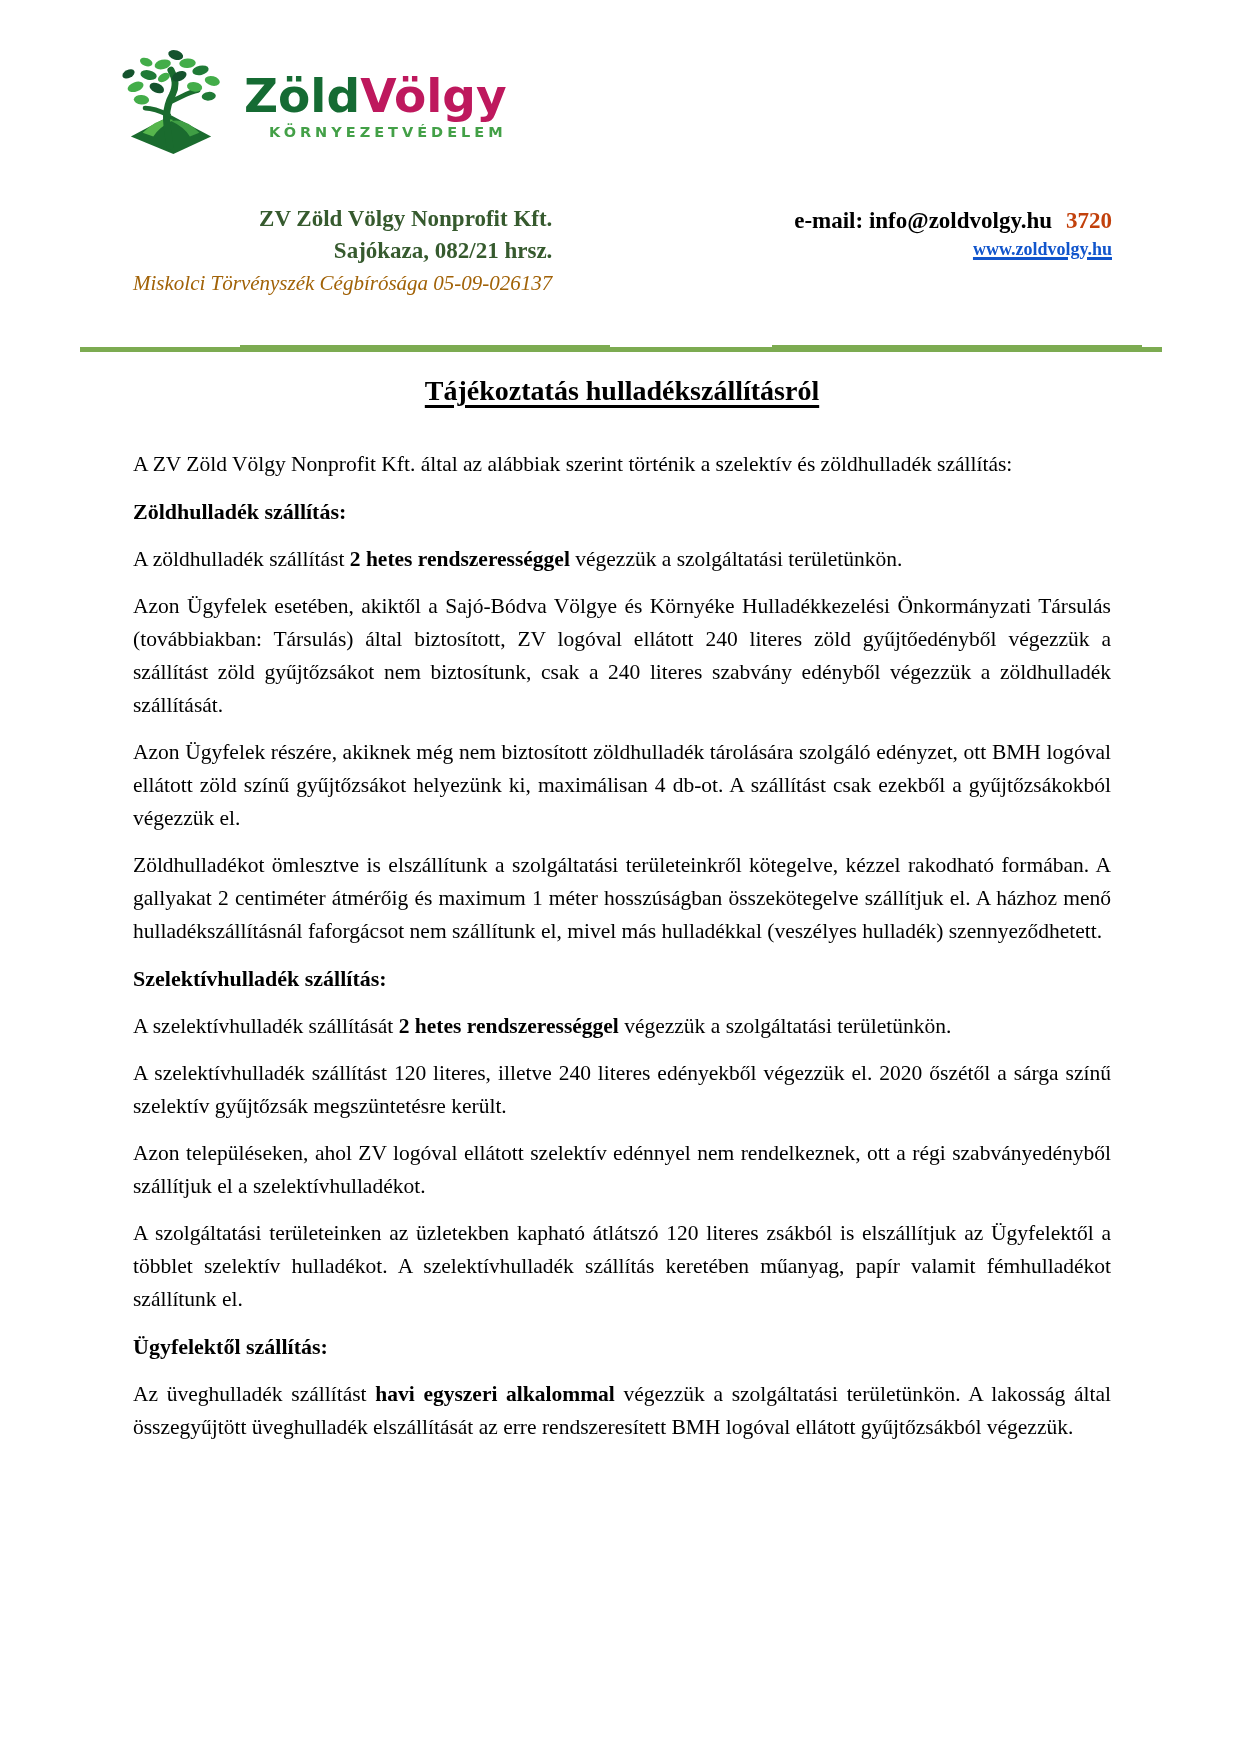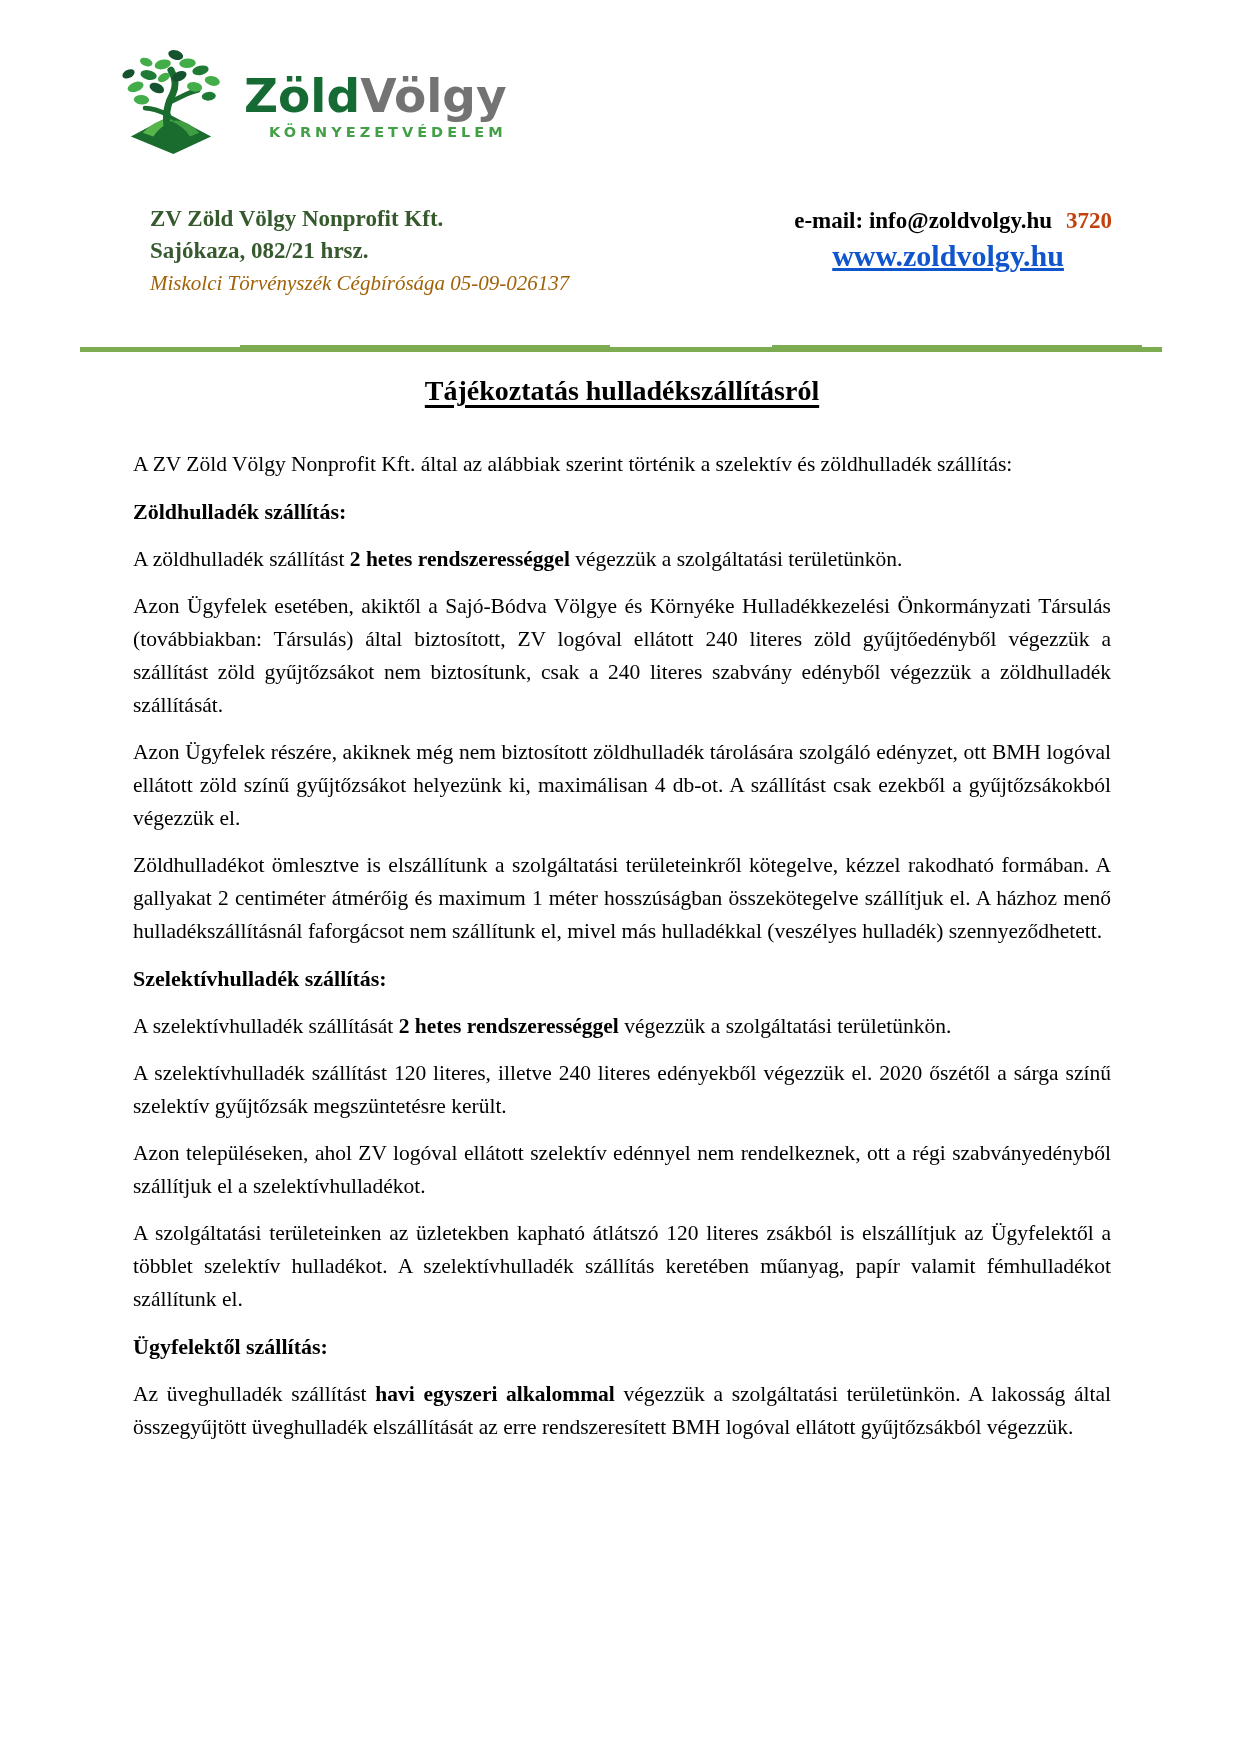--- a/index.html
+++ b/index.html
@@ -19,45 +19,45 @@
     display:flex;align-items:center;
   }
   .tree-icon{width:118px;height:118px;flex:0 0 auto;}
   .brand-block{margin-left:14px;padding-top:10px;}
   .brand-line{
     font-family:"DejaVu Sans", sans-serif;
     font-weight:bold;font-size:47px;line-height:48px;
     letter-spacing:0px;white-space:nowrap;
   }
   .brand-primary{color:#156b33;}
-  .brand-secondary{color:#737373;}
+  .brand-secondary{color:#be185d;}
   .brand-tagline{
     font-family:"DejaVu Sans", sans-serif;
     font-weight:bold;font-size:14.5px;
     letter-spacing:4px;color:#43a047;margin-top:4px;text-align:right;
   }
 
   
   .contact-row{
-    position:absolute;top:203px;left:150px;right:128px;
-    display:flex;justify-content:space-between;
+    position:absolute;top:203px;left:133px;right:128px;
+    display:flex;justify-content:space-between;text-align:right;
   }
   .contact-left{max-width:520px;}
   .company-name,.company-address{
     font-weight:bold;font-size:23px;line-height:32px;color:#365a2e;
   }
   .court-line{
     font-style:italic;font-size:21px;line-height:32px;color:#a16207;
   }
   .contact-right{padding-top:2px;}
   .email-line{font-weight:bold;font-size:23px;line-height:32px;color:#000;white-space:nowrap;}
   .postal-code{color:#c2410c;margin-left:14px;}
   .website-line{margin-top:2px;padding-left:38px;}
   .website-link{
-    font-weight:bold;font-size:30px;color:#1155cc;
+    font-weight:bold;font-size:18px;color:#1155cc;
     text-decoration:underline;text-decoration-thickness:2.5px;cursor:pointer;
   }
 
   
   .green-rule{
     position:absolute;top:345px;left:80px;width:1082px;height:7px;
     background:
       linear-gradient(to bottom,
         transparent 0 2px, #7cab51 2px 7px) ;
   }

